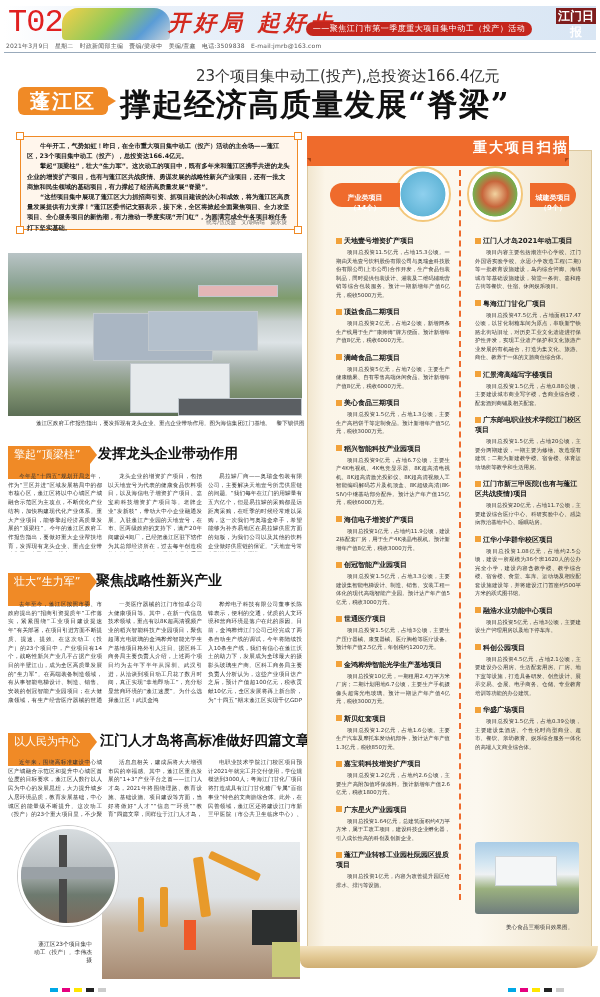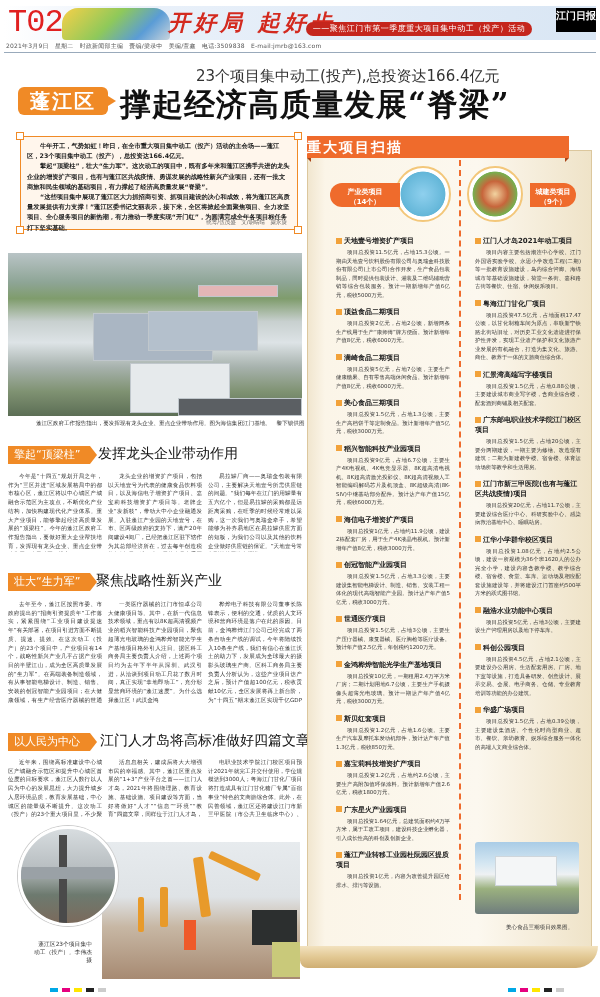--- a/index.html
+++ b/index.html
@@ -4,58 +4,58 @@
 <style>
 *{box-sizing:border-box;margin:0;padding:0}
 html,body{width:600px;height:997px;background:#fff;overflow:hidden;font-family:"DejaVu Sans",sans-serif;color:#222}
 #page{position:relative;width:600px;height:997px}
 
 .banner{position:absolute;left:4px;top:6px;width:592px;height:34px;background:linear-gradient(90deg,#fff 0,#eaf1fa 20%,#d9e6f4 100%)}
 .pageno{position:absolute;left:8px;top:8px;font-family:Liberation Mono, monospace;font-size:32px;color:#e02020;line-height:30px;letter-spacing:-1px}
 .illu{position:absolute;left:62px;top:8px;width:108px;height:32px;background:linear-gradient(135deg,#f7d048 0,#8fc95a 45%,#5a9cd6 75%,#c9d4dc 100%);border-radius:16px 16px 4px 4px}
 .slogan{position:absolute;left:168px;top:8px;font-family:"DejaVu Serif",serif;font-size:22px;color:#d32a1f;font-weight:bold;letter-spacing:4px;font-style:italic}
 .pill{position:absolute;left:306px;top:22px;width:226px;height:14px;border-radius:8px;background:#c5261d;color:#fff;font-size:8px;line-height:14px;text-align:center;letter-spacing:.5px}
-.brand{position:absolute;left:556px;top:8px;width:40px;height:24px;background:#000000;color:#fff;font-size:10px;line-height:16px;text-align:center;font-weight:bold}
+.brand{position:absolute;left:556px;top:8px;width:40px;height:16px;background:#7f1d1d;color:#fff;font-size:12px;line-height:16px;text-align:center;font-weight:bold}
 .meta{position:absolute;left:6px;top:42px;font-size:6px;color:#555;white-space:nowrap;letter-spacing:.2px}
 .rule{position:absolute;left:4px;top:52px;width:592px;height:1px;background:#9ab}
 
 .subhead{position:absolute;left:196px;top:67px;font-size:15px;color:#333;font-family:"DejaVu Sans",sans-serif;white-space:nowrap}
 .tag-orange{position:absolute;left:18px;top:87px;width:90px;height:28px;background:#f08a26;border-radius:6px;color:#fff;font-size:20px;font-weight:bold;line-height:28px;text-align:center;letter-spacing:2px}
 .tag-orange:after{content:"";position:absolute;right:-8px;top:9px;border-left:8px solid #f08a26;border-top:5px solid transparent;border-bottom:5px solid transparent}
 .mainhead{position:absolute;left:120px;top:84px;font-family:"DejaVu Serif",serif;font-size:31px;font-weight:bold;color:#111;white-space:nowrap;letter-spacing:1px}
 
 .lead{position:absolute;left:20px;top:136px;width:278px;height:94px;background:#fff6ec;border:1.5px solid #f08a26}
 .lead .corner{position:absolute;width:8px;height:8px;border:1.5px solid #f08a26;background:#fff}
 .lead p{font-size:6.3px;line-height:10.2px;color:#222;text-indent:13px;font-weight:bold;padding:0 6px}
 .lead .byline{position:absolute;right:10px;bottom:3px;font-size:5.5px;color:#666;font-weight:normal}
 
 .photo1{position:absolute;left:8px;top:253px;width:294px;height:163px;background:linear-gradient(180deg,#b9c4c6 0,#8ea596 18%,#7f9c6c 28%,#c8d0cf 42%,#dde3e6 55%,#a7b2ad 70%,#7f9272 85%,#5c6e55 100%)}
 .photo1 .bldg{position:absolute;background:#eef1f3;border:1px solid #c0c7cc}
 .cap1{position:absolute;left:36px;top:420px;font-size:5.6px;color:#333;white-space:nowrap}
 
 .sec{position:absolute;left:8px;height:18px;width:292px}
-.sec .lbl{position:absolute;left:0;top:0;height:18px;padding:0 10px 0 6px;background:#f08a26;color:#fff;font-size:11px;line-height:18px;white-space:nowrap}
+.sec .lbl{position:absolute;left:0;top:0;height:33px;padding:0 10px 0 6px;background:#f08a26;color:#fff;font-size:11px;line-height:18px;white-space:nowrap}
 .sec .lbl:after{content:"";position:absolute;right:-7px;top:0;border-left:7px solid #f08a26;border-top:9px solid transparent;border-bottom:9px solid transparent}
-.sec .ttl{position:absolute;top:-1px;font-family:"DejaVu Serif",serif;font-size:14px;font-weight:normal;color:#111;white-space:nowrap}
+.sec .ttl{position:absolute;top:-1px;font-family:"DejaVu Serif",serif;font-size:14px;font-weight:bold;color:#111;white-space:nowrap}
 .cols{position:absolute;left:8px;width:294px;display:flex;gap:6px}
 .cols .col{flex:1;font-size:5.6px;line-height:8.7px;color:#333;overflow:hidden;text-align:justify}
 .cols .col p{text-indent:11px}
 
 .photo2{position:absolute;left:102px;top:842px;width:198px;height:137px;background:linear-gradient(180deg,#e7ebee 0,#dfe3e6 40%,#c7b7a4 62%,#a78a72 100%)}
 .exc{position:absolute;background:#e89a2a;border-radius:2px}
 .circle{position:absolute;left:18px;top:826px;width:100px;height:100px;border-radius:50%;border:3px solid #fff;box-shadow:0 0 0 1px #ccc;background:linear-gradient(180deg,#d7dcdf 0,#b9bfc2 40%,#6d7a6f 70%,#7b6a5c 100%);overflow:hidden}
 .cap2{position:absolute;left:34px;top:940px;font-size:5.8px;line-height:8px;color:#333;text-align:right;width:58px}
 .swatch{position:absolute;height:4px;width:8px}
 
 .rp{position:absolute;left:307px;top:150px;width:285px;height:805px;background:linear-gradient(90deg,#f1e6cf 0,#fbf5e8 6%,#fcf8ef 60%,#efe3c8 100%);border:1px solid #dcc79d}
-.rp-head{position:absolute;left:22px;top:136px;width:262px;height:22px;background:#ef6b2c;color:#fff;font-size:14px;font-weight:bold;text-align:left;line-height:22px;letter-spacing:2px}
+.rp-head{position:absolute;left:22px;top:136px;width:262px;height:30px;background:#ef6b2c;color:#fff;font-size:14px;font-weight:bold;text-align:right;line-height:22px;letter-spacing:2px}
 .rp-head:before,.rp-head:after{content:"";position:absolute;top:22px;border-top:4px solid #a94416}
 .rp-head:before{left:0;border-left:4px solid transparent}
 .rp-head:after{right:0;border-right:4px solid transparent}
-.cat{position:absolute;height:24px;background:#ef6b2c;color:#fff;font-size:7px;line-height:10px;text-align:center;padding-top:4px;font-weight:bold}
+.cat{position:absolute;height:24px;background:#ef6b2c;color:#fff;font-size:7px;line-height:10px;text-align:center;padding-top:10px;font-weight:bold}
 .cat1{left:330px;top:183px;width:70px;border-radius:12px 0 0 12px}
 .cat2{left:530px;top:183px;width:46px;border-radius:0 12px 12px 0}
 .globe{position:absolute;width:56px;height:56px;border-radius:50%;border:2px solid #f3c77a;background:#fff}
 .divider{position:absolute;left:459px;top:160px;width:0;height:740px;border-left:2px dashed #ef6b2c}
 .plist{position:absolute;font-size:5.4px;line-height:8.5px;color:#333}
 .item{margin-bottom:8px}
 .item h4{font-size:7px;line-height:10px;font-weight:bold;color:#222;margin-bottom:2px}
 .item h4:before{content:"";display:inline-block;width:6px;height:6px;background:#f2a23a;margin-right:2px;vertical-align:-0.5px}
 .item p{text-indent:11px;text-align:justify}
 .scroll{position:absolute;left:300px;top:946px;width:298px;height:22px;background:linear-gradient(180deg,#f2e2bf 0,#e2c893 50%,#cfae73 100%);border-radius:0 0 40px 14px}

